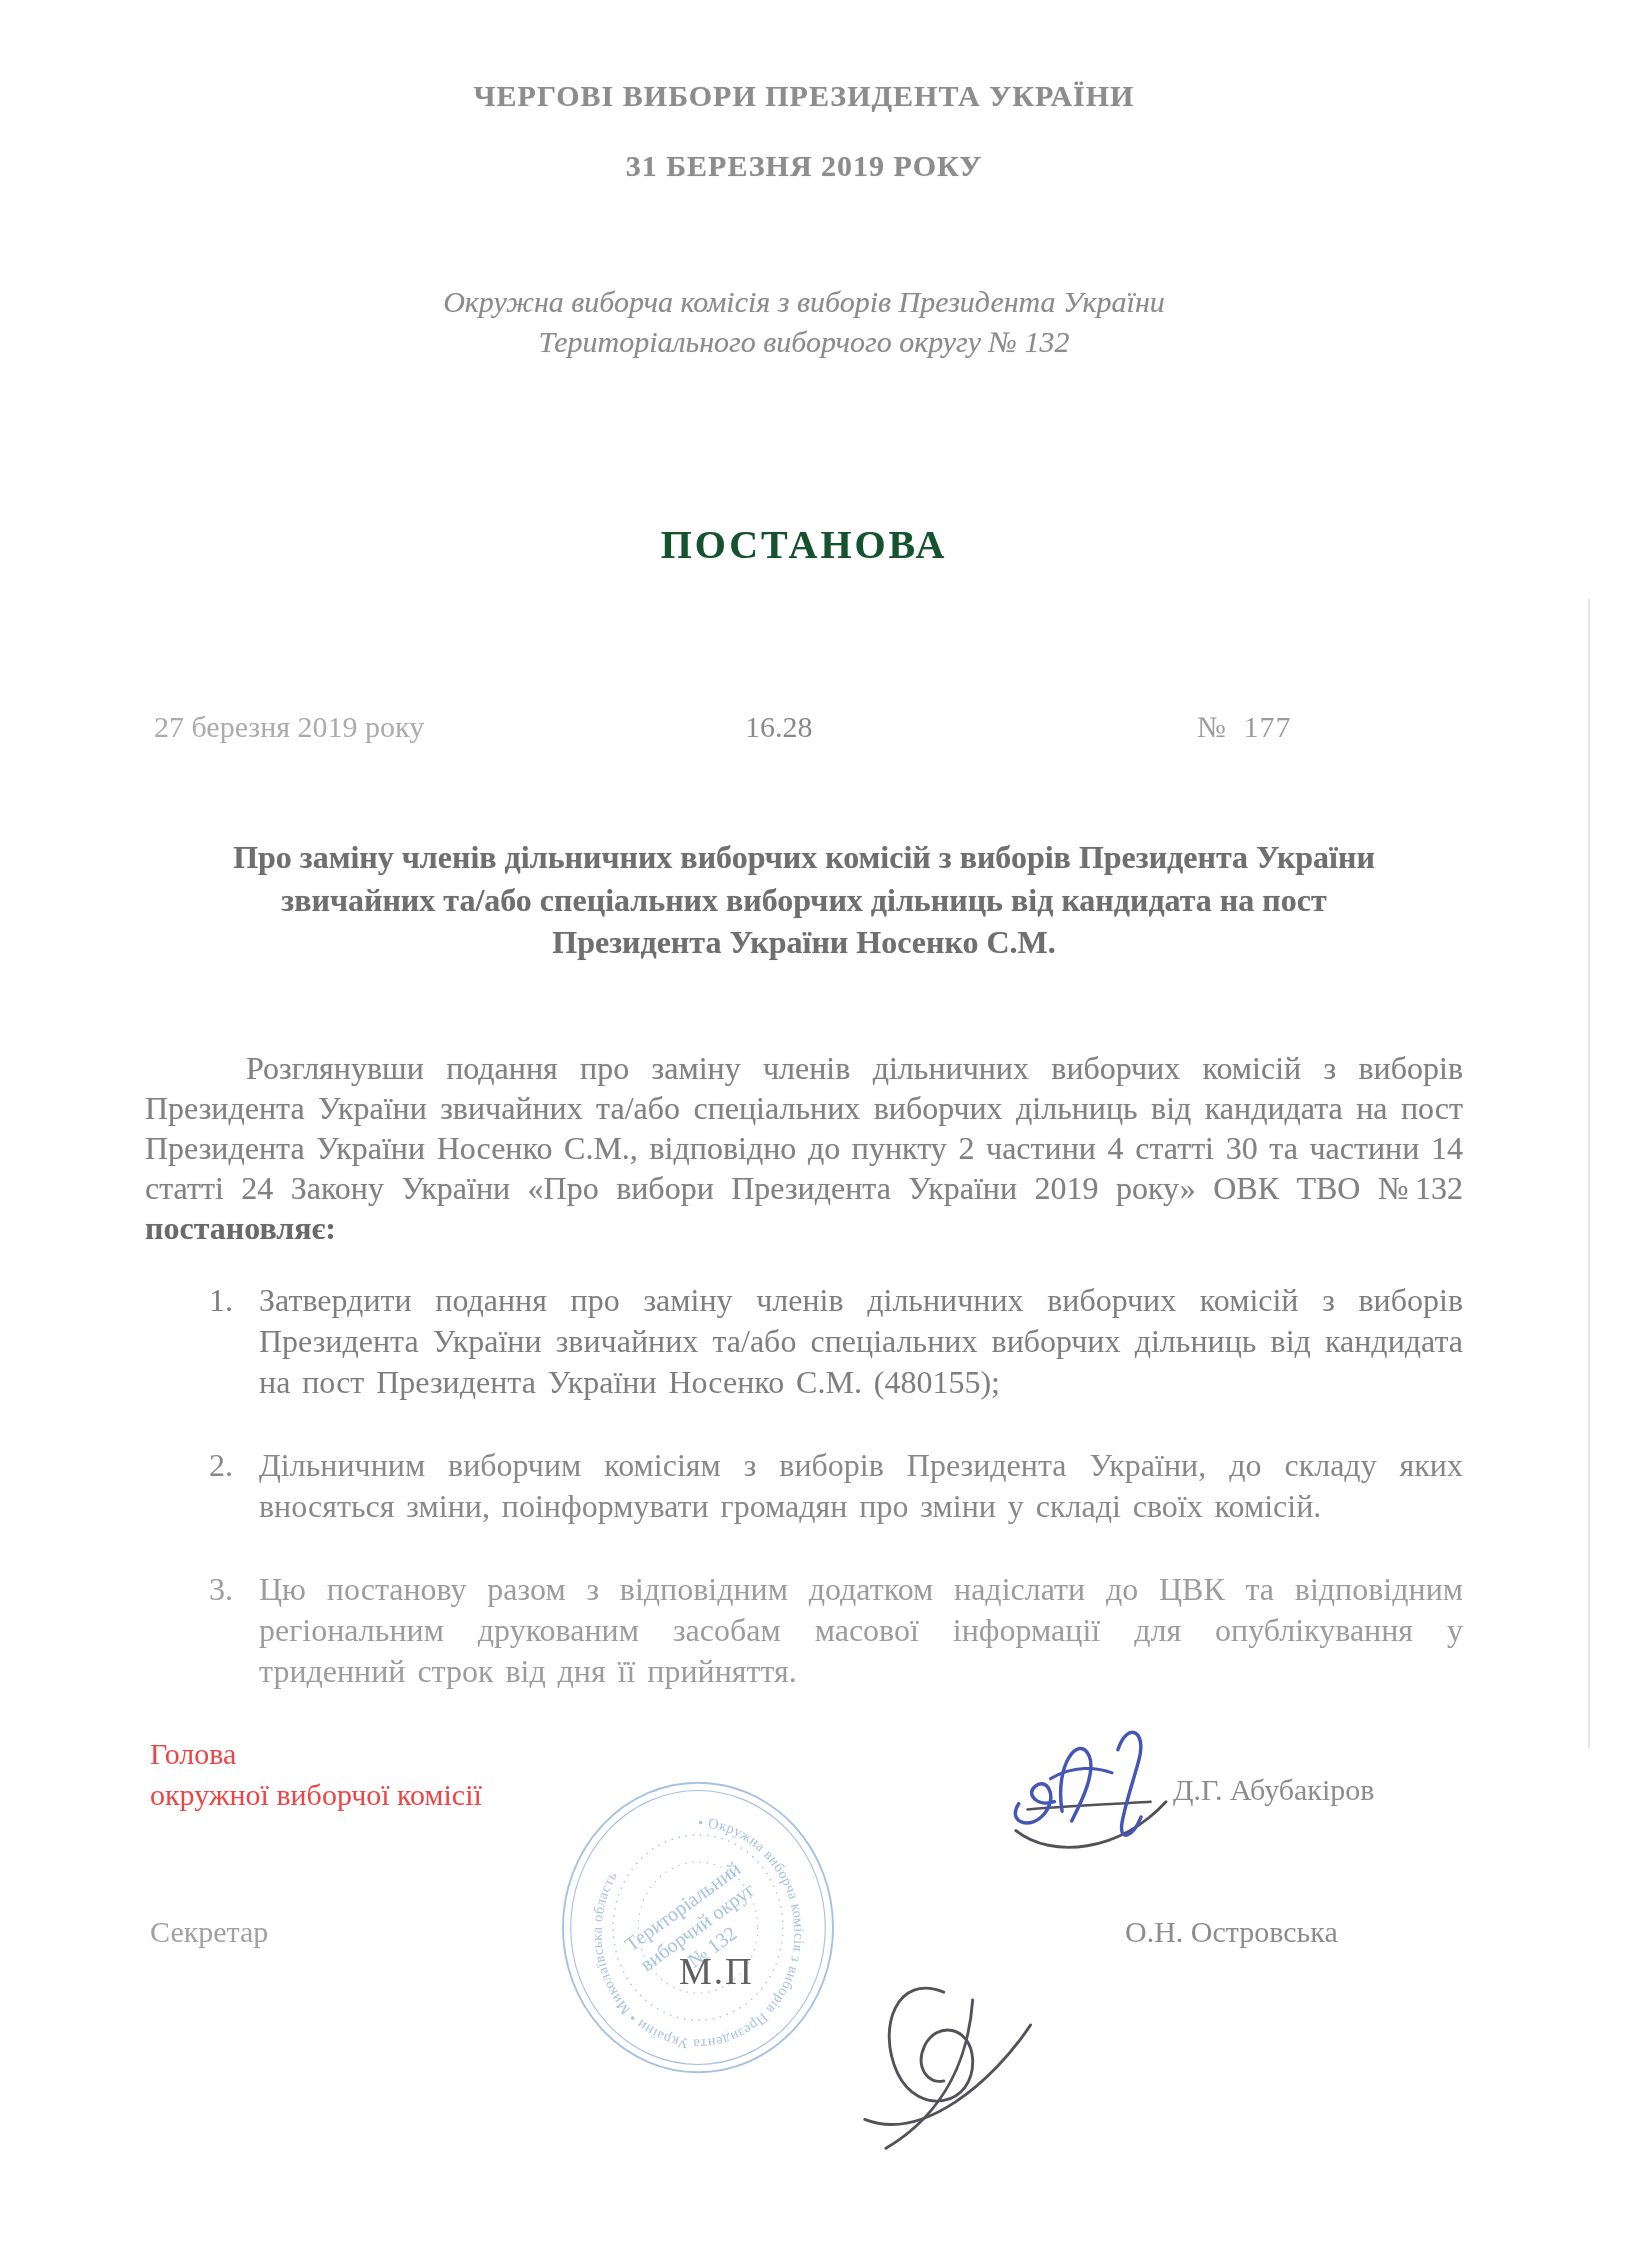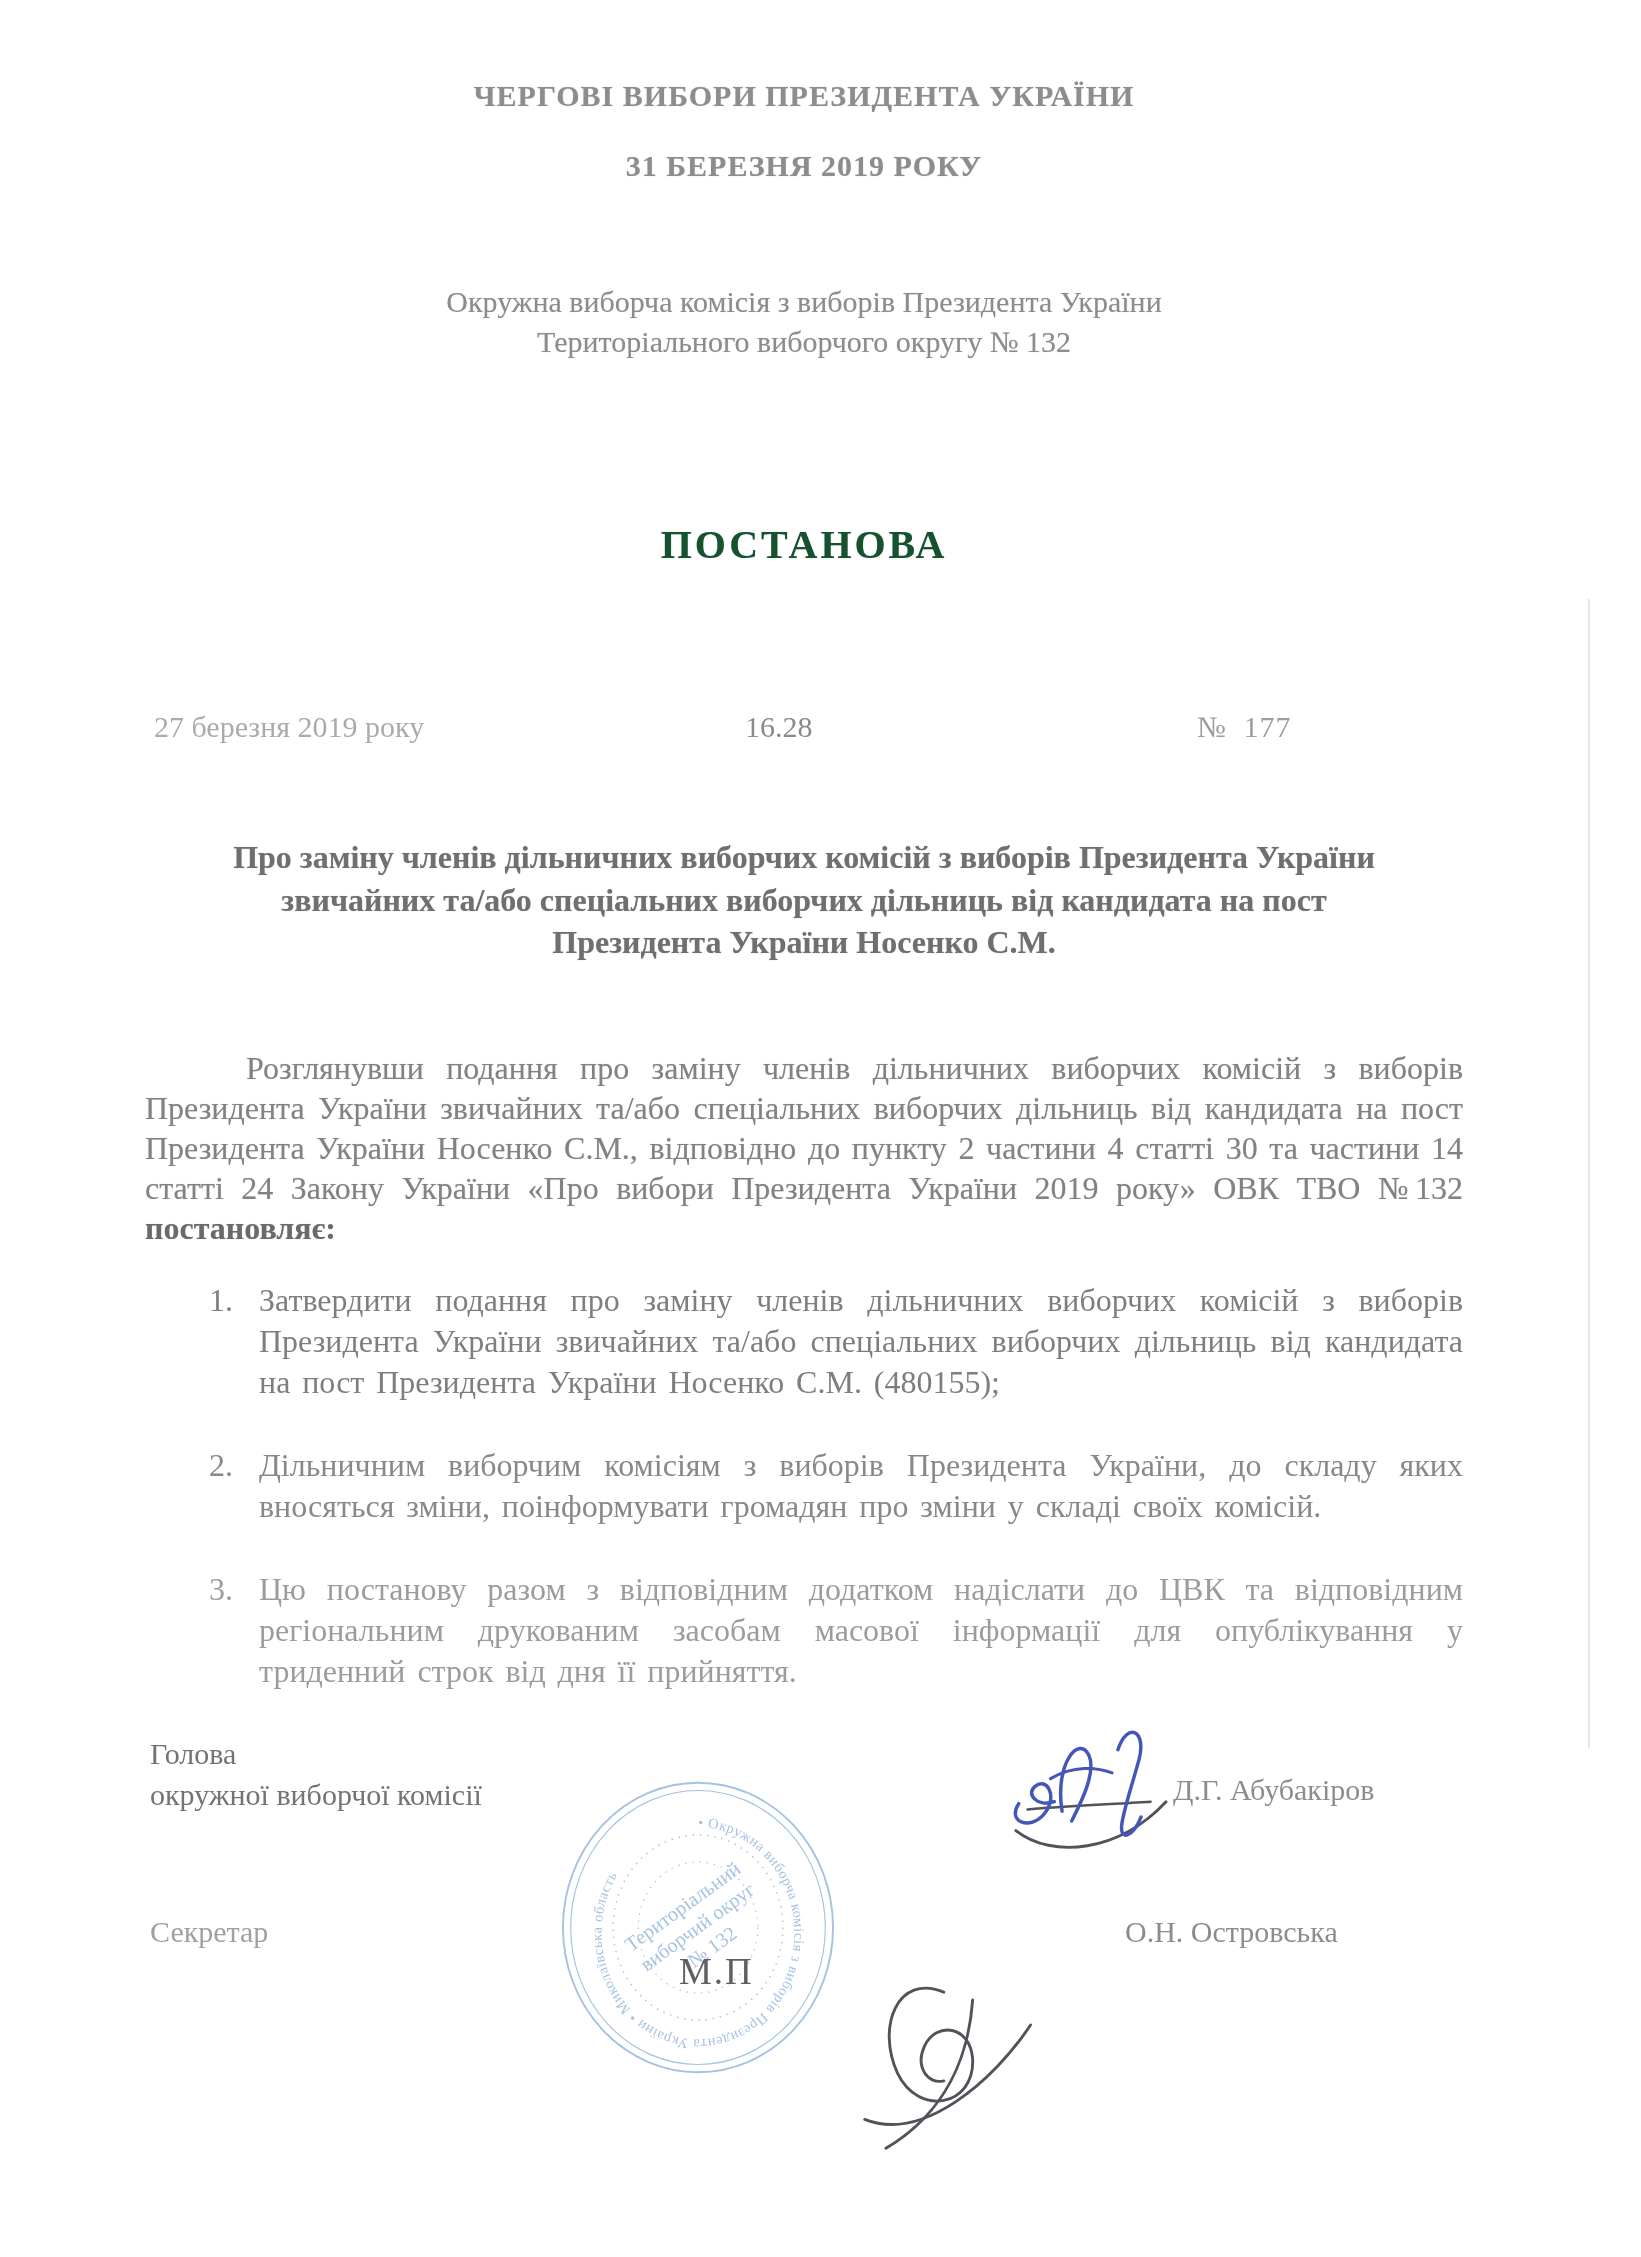--- a/index.html
+++ b/index.html
@@ -29,38 +29,38 @@
     text-shadow:0 0 1px rgba(130,130,130,.4);
   }
   .para b{color:#6a6a6a;}
   .items{left:145px;width:1318px;}
   .item{display:flex;margin-bottom:42px;}
   .item .num{flex:0 0 50px;margin-left:64px;font-size:32px;line-height:41px;}
   .item .txt{flex:1;font-size:32px;line-height:41px;text-align:justify;word-spacing:3.9px;}
   .item-1{color:#7e7e7e;}
   .item-2{color:#888888;}
   .item-3{color:#9c9c9c;}
-  .sig-role{font-size:30px;line-height:41px;color:#737373;}
+  .sig-role{font-size:30px;line-height:41px;color:#ef4444;}
   .sig-role-2{font-size:30px;color:#a0a0a0;}
   .sig-name{font-size:30px;color:#8c8c8c;}
   .seal-mark{font-size:37px;color:#606060;letter-spacing:1.9px;}
   .scan-line{background:#e6e6e6;}
   .stamp-svg{opacity:.8;}
   svg{display:block;}
 </style>
 </head>
 <body>
 
 <div class="page" style="--stamp-color: #8fb3d9; --ink-blue: #4456b7; --ink-grey: #52525a; background: rgb(255, 255, 255);">
   <div class="doc-text">
 
     <div class="abs center-col h-top" style="top:79px;">ЧЕРГОВІ ВИБОРИ ПРЕЗИДЕНТА УКРАЇНИ</div>
     <div class="abs center-col h-top" style="top:149px;">31 БЕРЕЗНЯ 2019 РОКУ</div>
 
-    <div class="abs center-col commission" style="top:282px;">
+    <div class="abs center-col commission" style="top:282px;font-style:italic;">
       <div>Окружна виборча комісія з виборів Президента України</div>
       <div>Територіального виборчого округу № 132</div>
     </div>
 
     <div class="abs center-col postanova" style="top:521px;">ПОСТАНОВА</div>
 
     <div class="abs meta meta-date" style="left:154px;top:710px;">27 березня 2019 року</div>
     <div class="abs meta meta-time" style="left:745px;top:710px;">16.28</div>
     <div class="abs meta meta-num" style="left:1197px;top:710px;">№&nbsp; 177</div>
 

